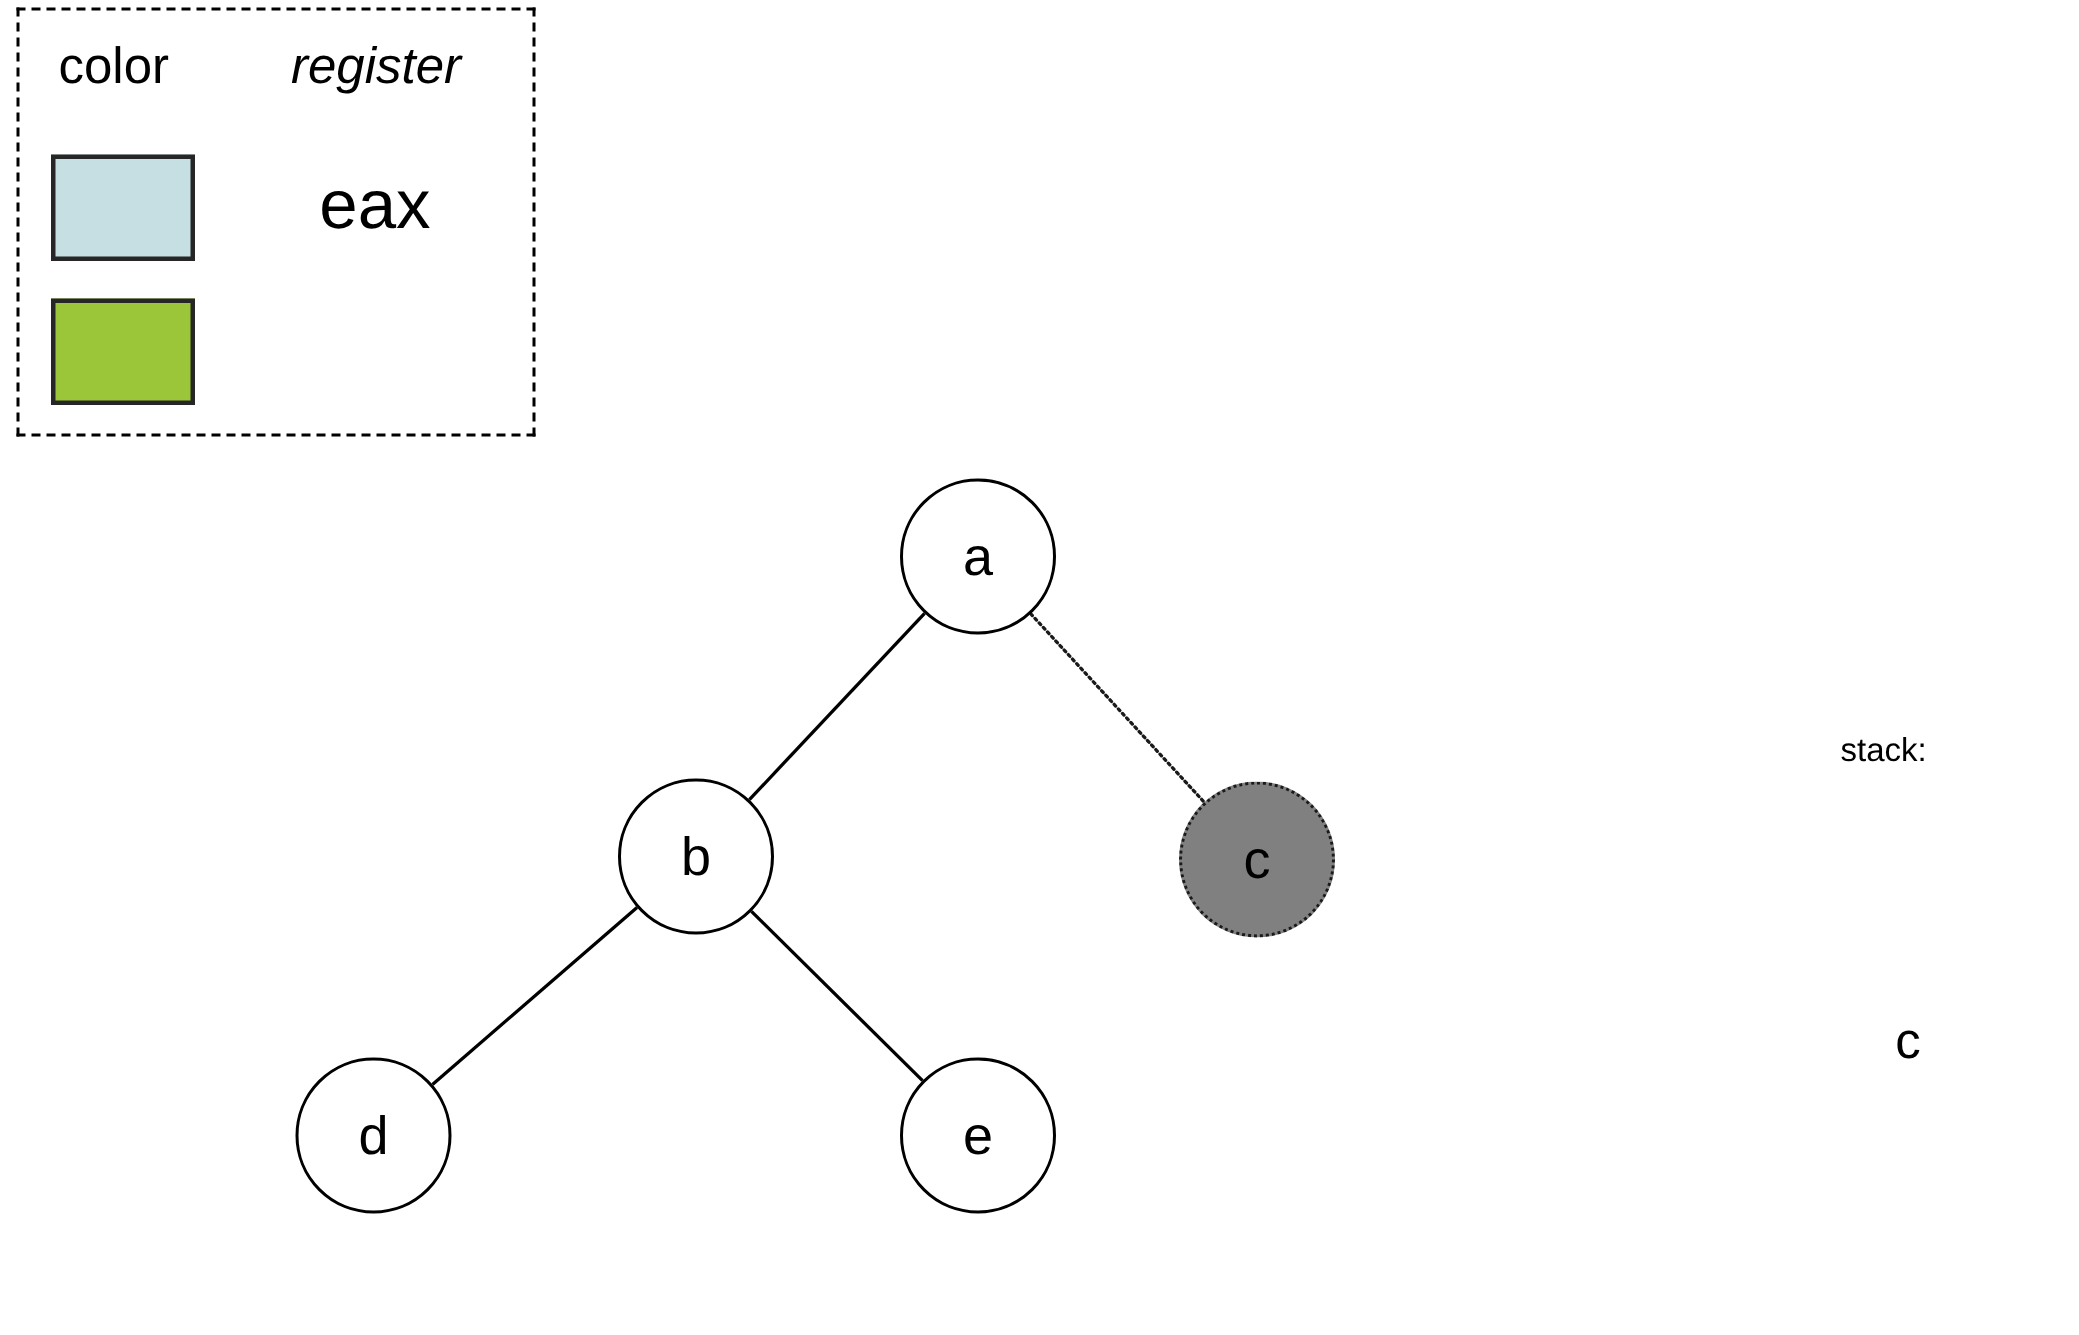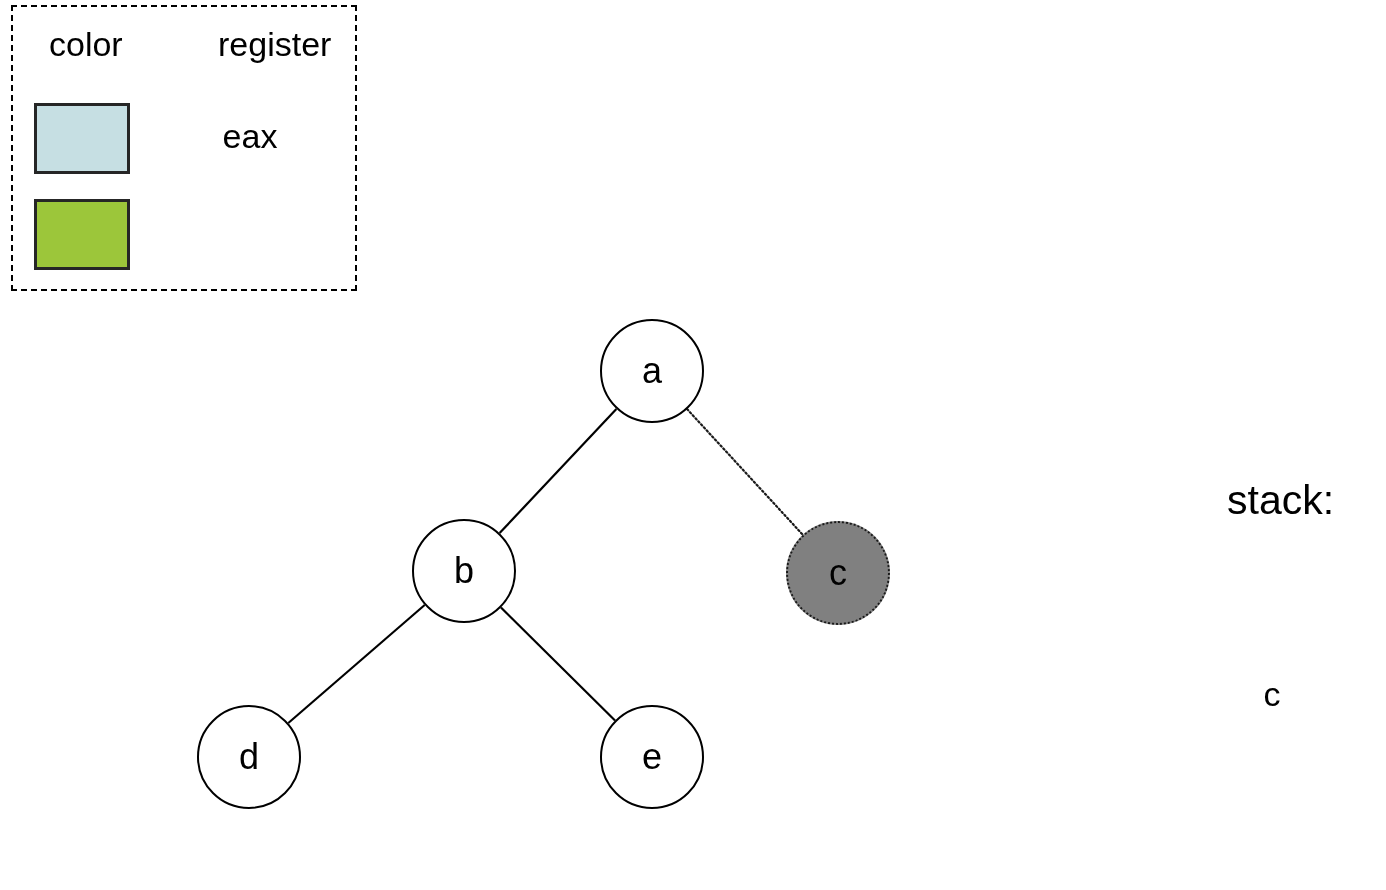--- a/index.html
+++ b/index.html
@@ -24,39 +24,38 @@
     width: 346px;
     height: 286px;
     border: 2px dashed #000000;
     box-sizing: border-box;
   }
   .legend-head {
     position: absolute;
     font-size: 34px;
     line-height: 34px;
     white-space: nowrap;
-    margin-left: 10px;
   }
   #legend-head-color { left: 26px; top: 20px; }
-  #legend-head-register { left: 195px; top: 20px; }
+  #legend-head-register { left: 181px; top: 20px; font-style: italic; }
 
   .swatch {
     position: absolute;
     left: 21px;
     width: 96px;
     height: 71px;
     border: 3px solid #262626;
     box-sizing: border-box;
   }
   #swatch-eax { top: 96px; }
   #swatch-ebx { top: 192px; }
 
   .legend-label {
     position: absolute;
-    font-size: 34px;
+    font-size: 46px;
     line-height: 34px;
     width: 160px;
     text-align: center;
     left: 157px;
   }
   #legend-label-eax { top: 112px; }
   #legend-label-ebx { top: 208px; }
 
   
   #tree {
@@ -97,21 +96,21 @@
     position: absolute;
     left: 1180px;
     top: 470px;
     width: 200px;
     height: 280px;
   }
   #stack-title {
     position: absolute;
     left: 47px;
     top: 13px;
-    font-size: 41px;
+    font-size: 22px;
     line-height: 34px;
     white-space: nowrap;
     text-align: right;
   }
   .stack-entry {
     position: absolute;
     left: 0;
     width: 200px;
     text-align: center;
     font-size: 34px;

